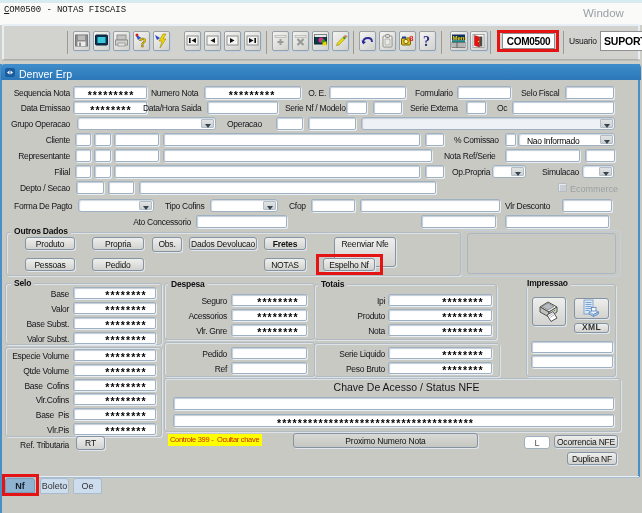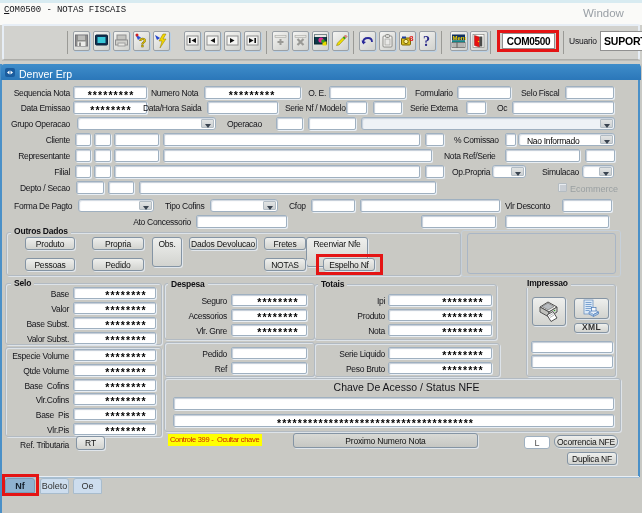--- a/index.html
+++ b/index.html
@@ -296,24 +296,24 @@
 <div class="l r" style="left:71px;top:217px;width:120px;">Ato Concessorio</div>
 <div class="in" style="left:196px;top:215px;width:91px;height:13px;"></div>
 <div class="in" style="left:421px;top:215px;width:75px;height:13px;"></div>
 <div class="in" style="left:505px;top:215px;width:104px;height:13px;"></div>
 <div class="grp" style="left:6px;top:232px;width:455px;height:44px;"></div>
 <div class="glab" style="left:11px;top:226px">Outros Dados</div>
 <div class="ab" style="left:461px;top:230px;width:160px;height:47px;border:1px solid #c6d0da;border-radius:3px"></div>
 <div class="ab" style="left:467px;top:233px;width:149px;height:41px;border:1px solid #a9b6c6;border-radius:3px"></div>
 <div class="btn" style="left:25px;top:237px;width:50px;height:13px;"><span style="position:relative;top:1px">Produto</span></div>
 <div class="btn" style="left:92px;top:237px;width:52px;height:13px;"><span style="position:relative;top:1px">Propria</span></div>
-<div class="btn" style="left:152px;top:237px;width:30px;height:30px;"><span style="position:relative;top:1px">Obs.</span></div>
+<div class="btn" style="left:152px;top:237px;width:30px;height:15px;"><span style="position:relative;top:1px">Obs.</span></div>
 <div class="btn" style="left:189px;top:237px;width:68px;height:13px;"><span style="position:relative;top:1px">Dados Devolucao</span></div>
-<div class="btn" style="left:264px;top:237px;width:42px;height:13px;"><span style="position:relative;top:1px">Fretes</span></div>
-<div class="btn" style="left:306px;top:237px;width:62px;height:30px;"><span style="position:relative;top:1px">Reenviar Nfe</span></div>
+<div class="btn" style="left:264px;top:237px;width:42px;height:13px;font-weight:bold;"><span style="position:relative;top:1px">Fretes</span></div>
+<div class="btn" style="left:334px;top:237px;width:62px;height:30px;"><span style="position:relative;top:1px">Reenviar Nfe</span></div>
 <div class="btn" style="left:25px;top:258px;width:50px;height:13px;"><span style="position:relative;top:1px">Pessoas</span></div>
 <div class="btn" style="left:92px;top:258px;width:52px;height:13px;"><span style="position:relative;top:1px">Pedido</span></div>
 <div class="btn" style="left:264px;top:258px;width:42px;height:13px;"><span style="position:relative;top:1px">NOTAS</span></div>
 <div class="btn" style="left:323px;top:258px;width:52px;height:13px;"><span style="position:relative;top:1px">Espelho Nf</span></div>
 <div class="red" style="left:316px;top:254px;width:67px;height:21px"></div>
 <div class="grp" style="left:5px;top:283px;width:157px;height:62px;"></div>
 <div class="grp" style="left:5px;top:347px;width:157px;height:90px;"></div>
 <div class="grp" style="left:164px;top:283px;width:151px;height:57px;"></div>
 <div class="grp" style="left:164px;top:342px;width:151px;height:35px;"></div>
 <div class="grp" style="left:314px;top:284px;width:183px;height:56px;"></div>
@@ -409,21 +409,21 @@
 <div class="ast" style="left:155px;top:418px;width:441px;">**************************************</div>
 <div class="l r" style="left:-51px;top:440px;width:120px;">Ref. Tributaria</div>
 <div class="btn" style="left:76px;top:436px;width:29px;height:14px;"><span style="position:relative;top:1px">RT</span></div>
 <div class="ab" style="left:168px;top:434px;width:94px;height:12px;background:#ffff00">
     <div style="font-size:7.5px;letter-spacing:-0.3px;color:#cc2200;line-height:12px;padding-left:2px;white-space:nowrap">Controle 399 -&nbsp; Ocultar chave</div>
   </div>
 <div class="btn" style="left:293px;top:433px;width:185px;height:15px;background:linear-gradient(#d8d9d5,#c6c7c3)"><span style="position:relative;top:2px">Proximo Numero Nota</span></div>
 <div class="ab" style="left:524px;top:436px;width:26px;height:13px;background:#fff;border:1px solid #9fb0c0;border-radius:3px">
     <div style="font-size:9px;color:#555;text-align:center;line-height:12px">L</div>
   </div>
-<div class="btn" style="left:554px;top:435px;width:64px;height:13px;border-radius:6px;"><span style="position:relative;top:1px">Ocorrencia NFE</span></div>
+<div class="btn" style="left:554px;top:435px;width:64px;height:13px;"><span style="position:relative;top:1px">Ocorrencia NFE</span></div>
 <div class="btn" style="left:567px;top:452px;width:50px;height:13px;"><span style="position:relative;top:1px">Duplica NF</span></div>
 <div class="ab" style="left:2px;top:476px;width:637px;height:1px;background:#e8eef4"></div>
 <div class="red" style="left:2px;top:474px;width:37px;height:22px"></div>
 <div class="ab" style="left:5px;top:478px;width:30px;height:15px;background:#8fb2d0;border:1px solid #7d9cb8;border-radius:3px 3px 0 0">
     <div style="font-size:9px;font-weight:bold;color:#14202c;text-align:center;line-height:14px">Nf</div>
   </div>
 <div class="ab" style="left:40px;top:478px;width:29px;height:16px;background:#cdddee;border:1px solid #a8bccd;border-radius:3px 3px 0 0">
     <div style="font-size:9px;color:#333;text-align:center;line-height:14px">Boleto</div>
   </div>
 <div class="ab" style="left:73px;top:478px;width:29px;height:16px;background:#cdddee;border:1px solid #a8bccd;border-radius:3px 3px 0 0">

